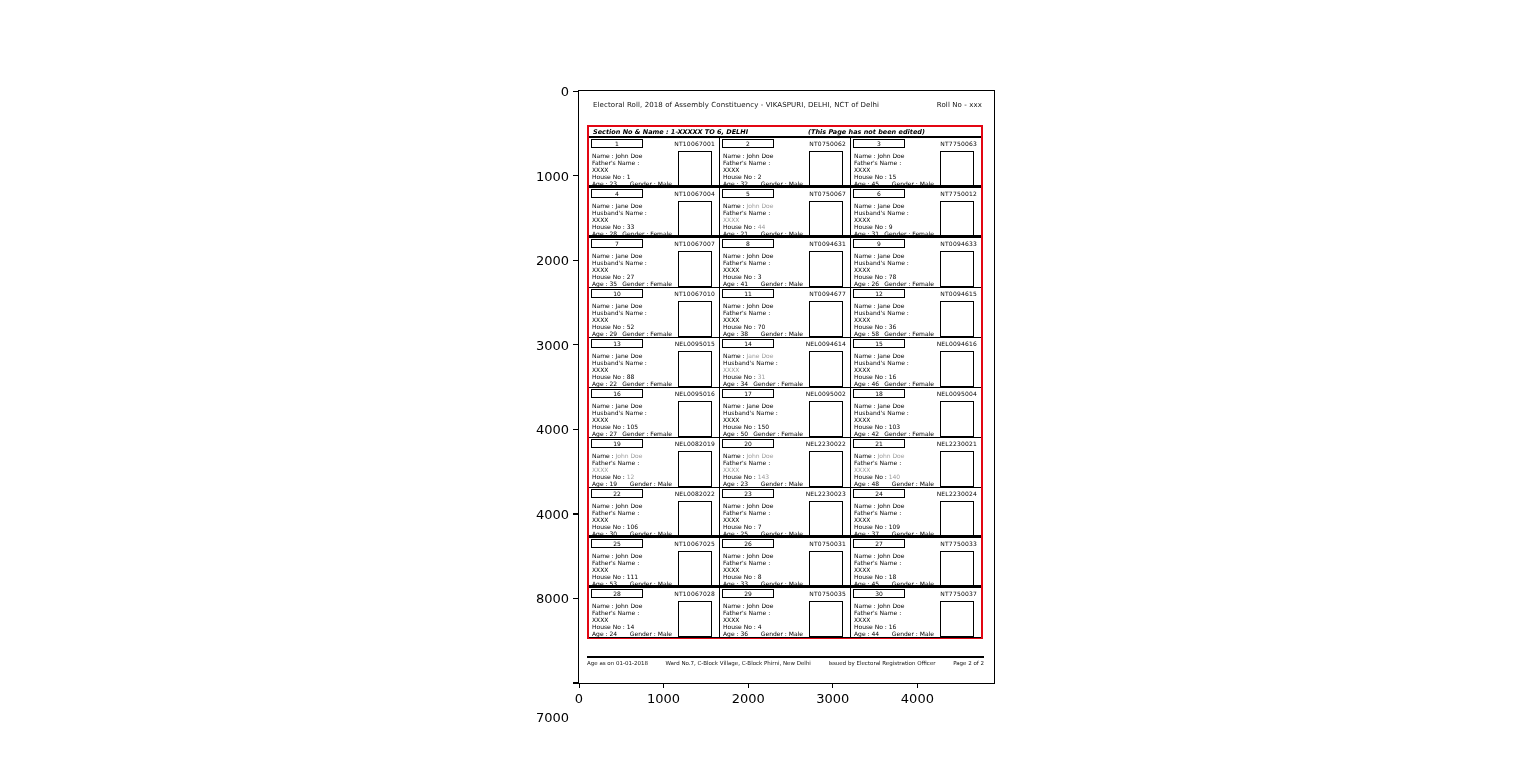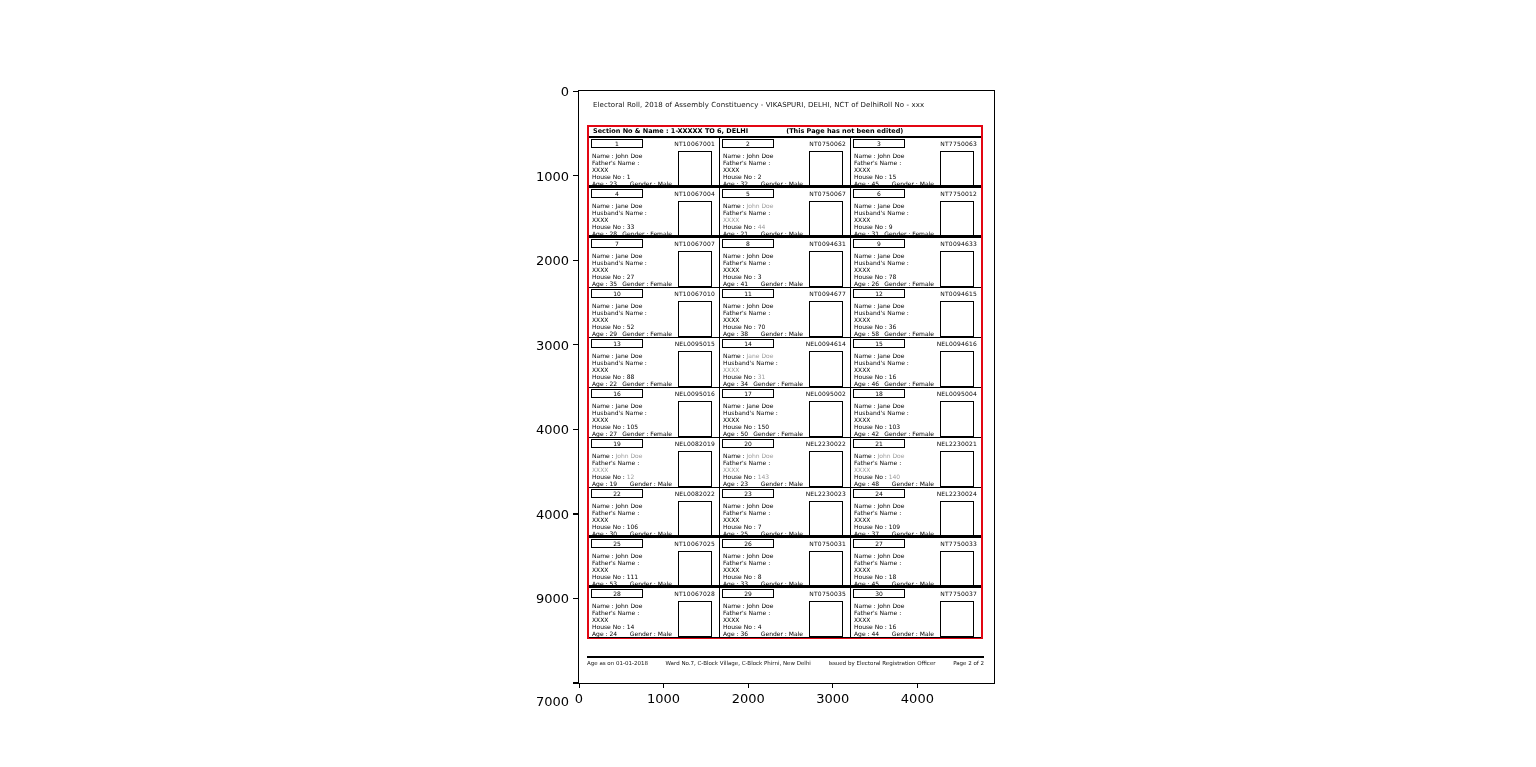--- a/index.html
+++ b/index.html
@@ -9,26 +9,26 @@
   #axes{position:absolute;left:578px;top:90px;width:415px;height:592px;
         border:1px solid #000;background:#fff;}
   .ytick-mark{position:absolute;width:5px;height:1.2px;background:#000;left:-6px;}
   .xtick-mark{position:absolute;width:1.2px;height:5px;background:#000;top:592px;}
   .ytick-label{position:absolute;right:calc(100% + 10px);font-size:13px;white-space:nowrap;
                transform:translateY(-50%);}
   .xtick-label{position:absolute;top:600px;font-size:13px;white-space:nowrap;
                transform:translateX(-50%);}
   
   .doc-header{position:absolute;top:10px;left:14px;right:12px;display:flex;
-              font-size:7px;letter-spacing:.1px;color:#111;}
+              justify-content:space-between;font-size:7px;letter-spacing:.1px;color:#111;}
   .section-box{position:absolute;left:8px;top:34px;width:396px;height:514px;
                border:2px solid var(--hl,#e30613);box-sizing:border-box;background:#fff;}
-  .section-header{height:11px;border-bottom:2.5px solid #000;display:flex;align-items:flex-start;
-                  font-size:6.5px;font-weight:bold;padding:0 4px;box-sizing:border-box;}
-  .section-header .note{margin-left:38px;}
+  .section-header{height:11px;border-bottom:2.5px solid #000;display:flex;align-items:flex-end;
+                  font-size:6.5px;font-weight:bold;padding:0 4px;box-sizing:border-box;font-style:italic;}
+  .section-header .note{margin-left:60px;}
   #card-grid{position:absolute;top:11px;left:0;right:0;}
   .card-row{display:flex;height:50px;border-bottom:1.2px solid #000;box-sizing:border-box;}
   .card-row.thick{border-bottom:3px solid #000;}
   .voter-card{flex:1 1 0;position:relative;border-right:1.5px solid #000;box-sizing:border-box;
               font-size:6px;line-height:7px;overflow:hidden;}
   .voter-card:last-child{border-right:none;}
   .serial-box{position:absolute;top:1px;left:2px;width:52px;height:9px;border:1px solid #000;
               box-sizing:border-box;text-align:center;line-height:7px;font-size:6px;}
   .epic{position:absolute;top:2px;right:4px;font-size:6px;letter-spacing:.2px;}
   .line-name{position:absolute;top:14px;left:3px;white-space:nowrap;}
@@ -55,23 +55,23 @@
         <div class="ytick-label" style="top: 84.57px;">1000</div>
         <div class="ytick-mark" style="top: 168.64px;"></div>
         <div class="ytick-label" style="top: 169.14px;">2000</div>
         <div class="ytick-mark" style="top: 253.21px;"></div>
         <div class="ytick-label" style="top: 253.71px;">3000</div>
         <div class="ytick-mark" style="top: 337.78px;"></div>
         <div class="ytick-label" style="top: 338.28px;">4000</div>
         <div class="ytick-mark" style="top: 422.35px;"></div>
         <div class="ytick-label" style="top: 422.85px;">4000</div>
         <div class="ytick-mark" style="top: 506.92px;"></div>
-        <div class="ytick-label" style="top: 507.42px;">9000</div>
+        <div class="ytick-label" style="top: 507.42px;">8000</div>
         <div class="ytick-mark" style="top: 591.49px;"></div>
-        <div class="ytick-label" style="top: 610px;">7000</div>
+        <div class="ytick-label" style="top: 626px;">7000</div>
         <div class="xtick-mark" style="left: -0.5px;"></div>
         <div class="xtick-label" style="left: 0px;">0</div>
         <div class="xtick-mark" style="left: 84.1px;"></div>
         <div class="xtick-label" style="left: 84.6px;">1000</div>
         <div class="xtick-mark" style="left: 168.7px;"></div>
         <div class="xtick-label" style="left: 169.2px;">2000</div>
         <div class="xtick-mark" style="left: 253.3px;"></div>
         <div class="xtick-label" style="left: 253.8px;">3000</div>
         <div class="xtick-mark" style="left: 337.9px;"></div>
         <div class="xtick-label" style="left: 338.4px;">4000</div>

